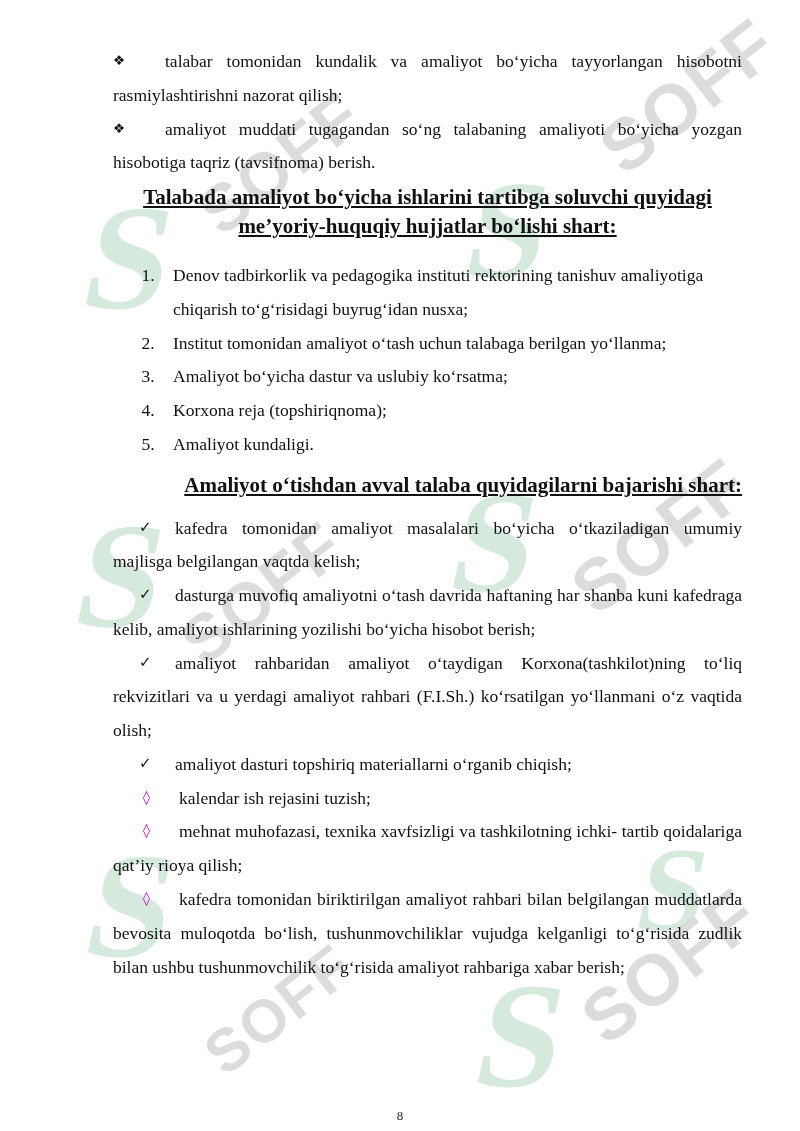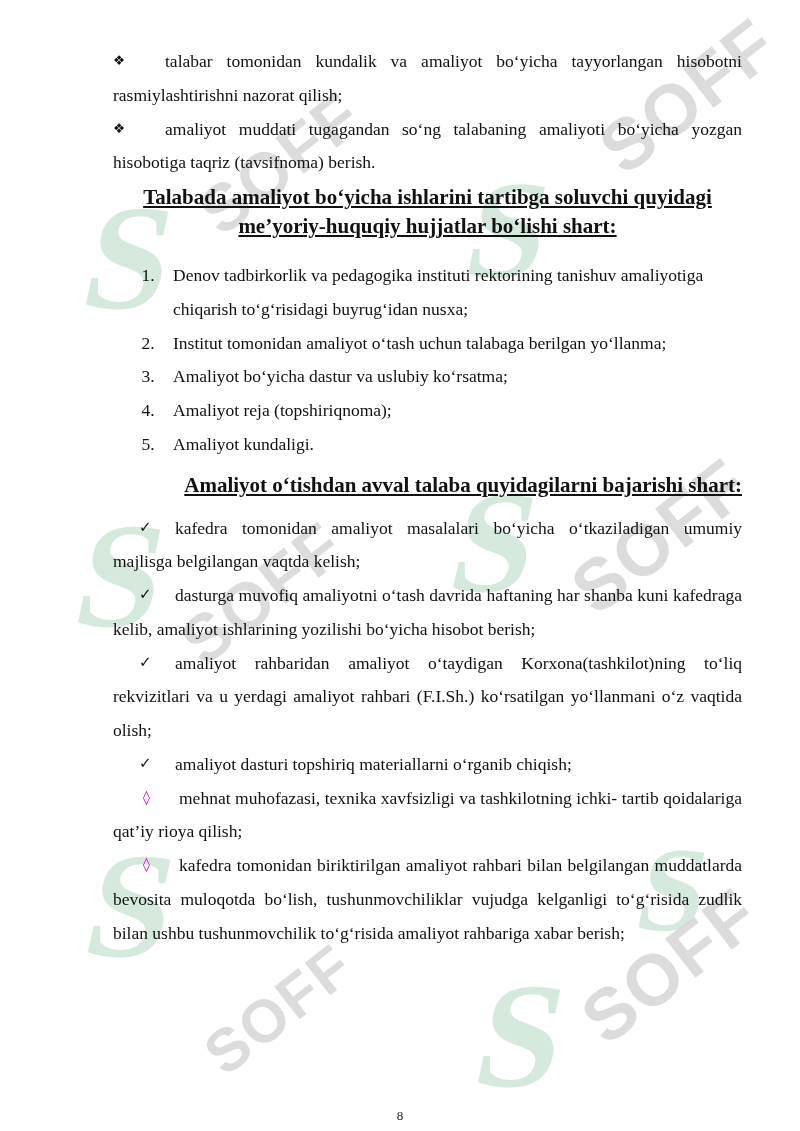--- a/index.html
+++ b/index.html
@@ -160,21 +160,21 @@
     </p>
 
     <div class="heading">
       <span>Talabada amaliyot bo‘yicha ishlarini tartibga soluvchi quyidagi me’yoriy-huquqiy hujjatlar bo‘lishi shart:</span>
     </div>
 
     <ol class="numlist">
       <li>Denov tadbirkorlik va pedagogika instituti rektorining tanishuv amaliyotiga chiqarish to‘g‘risidagi buyrug‘idan nusxa;</li>
       <li>Institut tomonidan amaliyot o‘tash uchun talabaga berilgan yo‘llanma;</li>
       <li>Amaliyot bo‘yicha dastur va uslubiy ko‘rsatma;</li>
-      <li>Amaliyot reja (topshiriqnoma);</li>
+      <li>Korxona reja (topshiriqnoma);</li>
       <li>Amaliyot kundaligi.</li>
     </ol>
 
     <div class="gap-sm"></div>
 
     <div class="heading left">
       <span>Amaliyot o‘tishdan avval talaba quyidagilarni bajarishi shart:</span>
     </div>
 
     <div class="gap-md"></div>
@@ -190,20 +190,23 @@
     <p class="para">
       <span class="bullet check">✓</span><span>amaliyot rahbaridan amaliyot o‘taydigan Korxona(tashkilot)ning to‘liq rekvizitlari va u yerdagi amaliyot rahbari (F.I.Sh.) ko‘rsatilgan yo‘llanmani o‘z vaqtida olish;</span>
     </p>
 
     <p class="para">
       <span class="bullet check">✓</span><span>amaliyot dasturi topshiriq materiallarni o‘rganib chiqish;</span>
     </p>
 
 
 
+    <p class="para">
+      <span class="bullet diamond">◊</span><span>kalendar ish rejasini tuzish;</span>
+    </p>
 
     <p class="para">
       <span class="bullet diamond">◊</span><span>mehnat muhofazasi, texnika xavfsizligi va tashkilotning ichki- tartib qoidalariga qat’iy rioya qilish;</span>
     </p>
 
     <p class="para">
       <span class="bullet diamond">◊</span><span>kafedra tomonidan biriktirilgan amaliyot rahbari bilan belgilangan muddatlarda bevosita muloqotda bo‘lish, tushunmovchiliklar vujudga kelganligi to‘g‘risida zudlik bilan ushbu tushunmovchilik to‘g‘risida amaliyot rahbariga xabar berish;</span>
     </p>
 
   </div>

